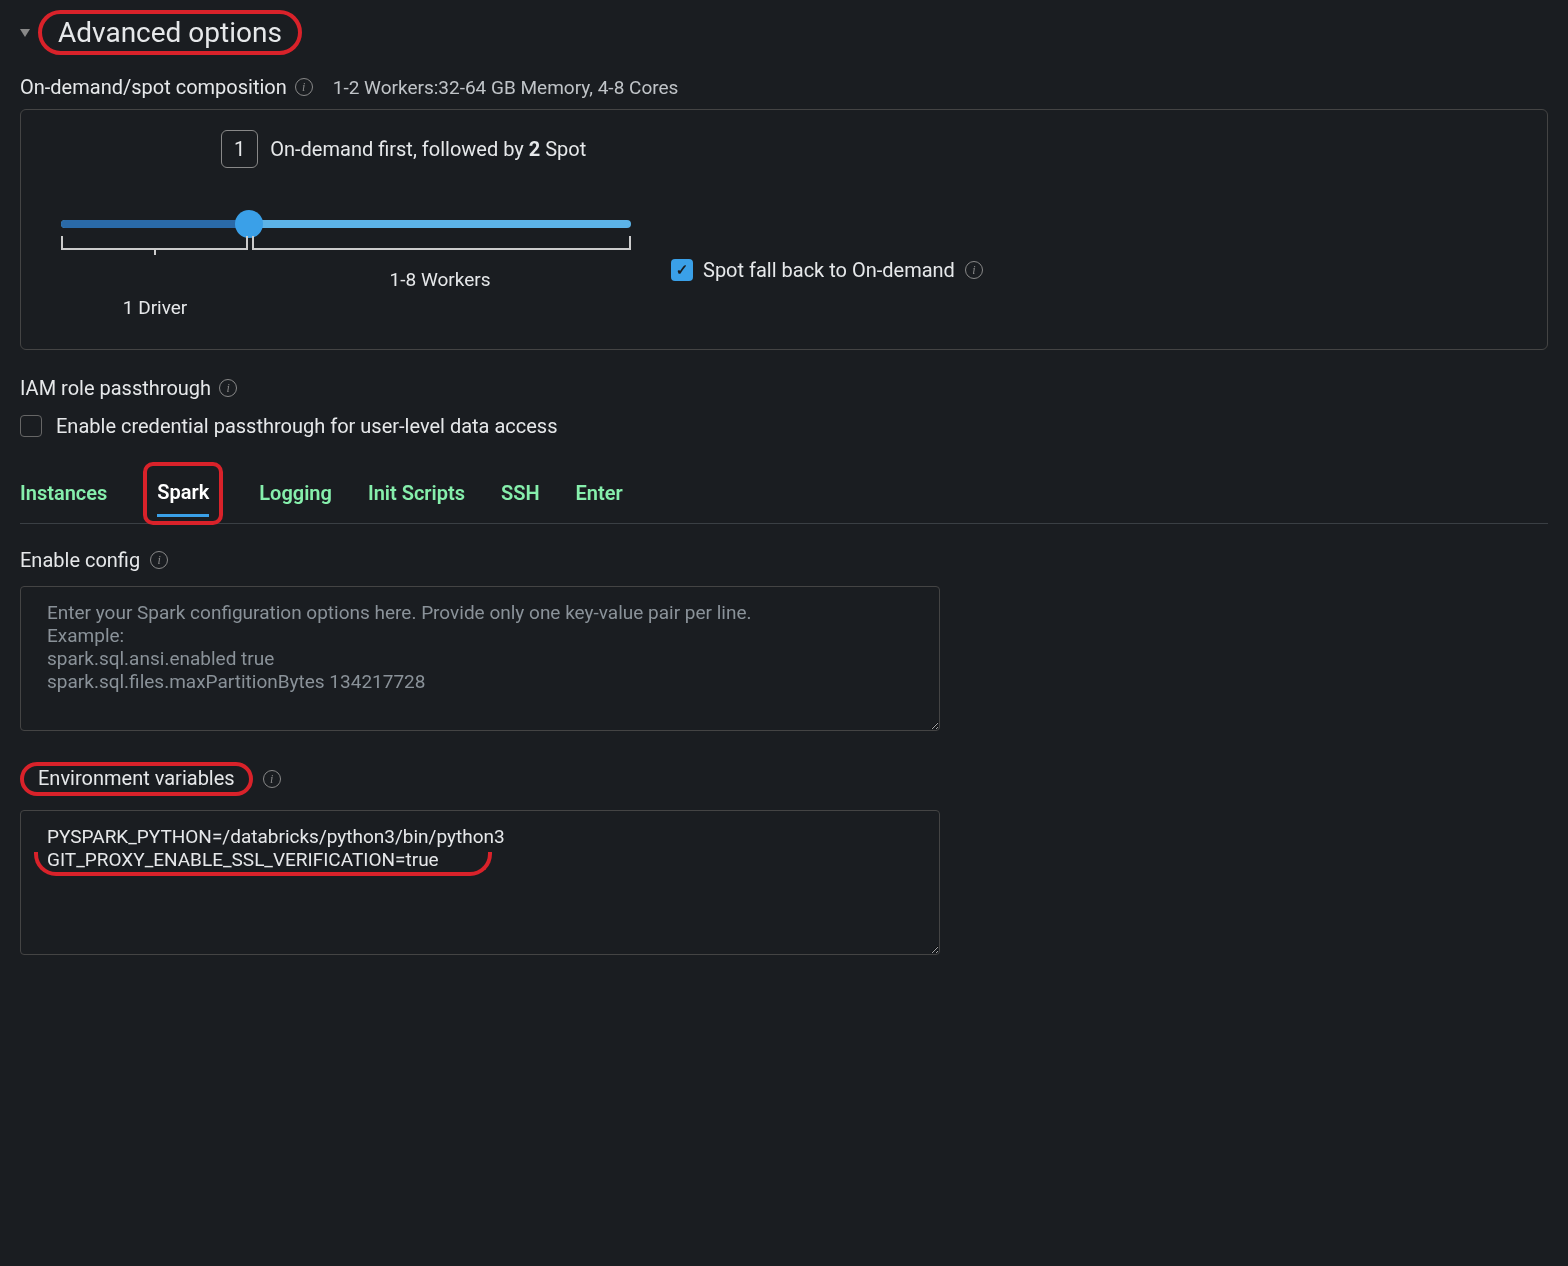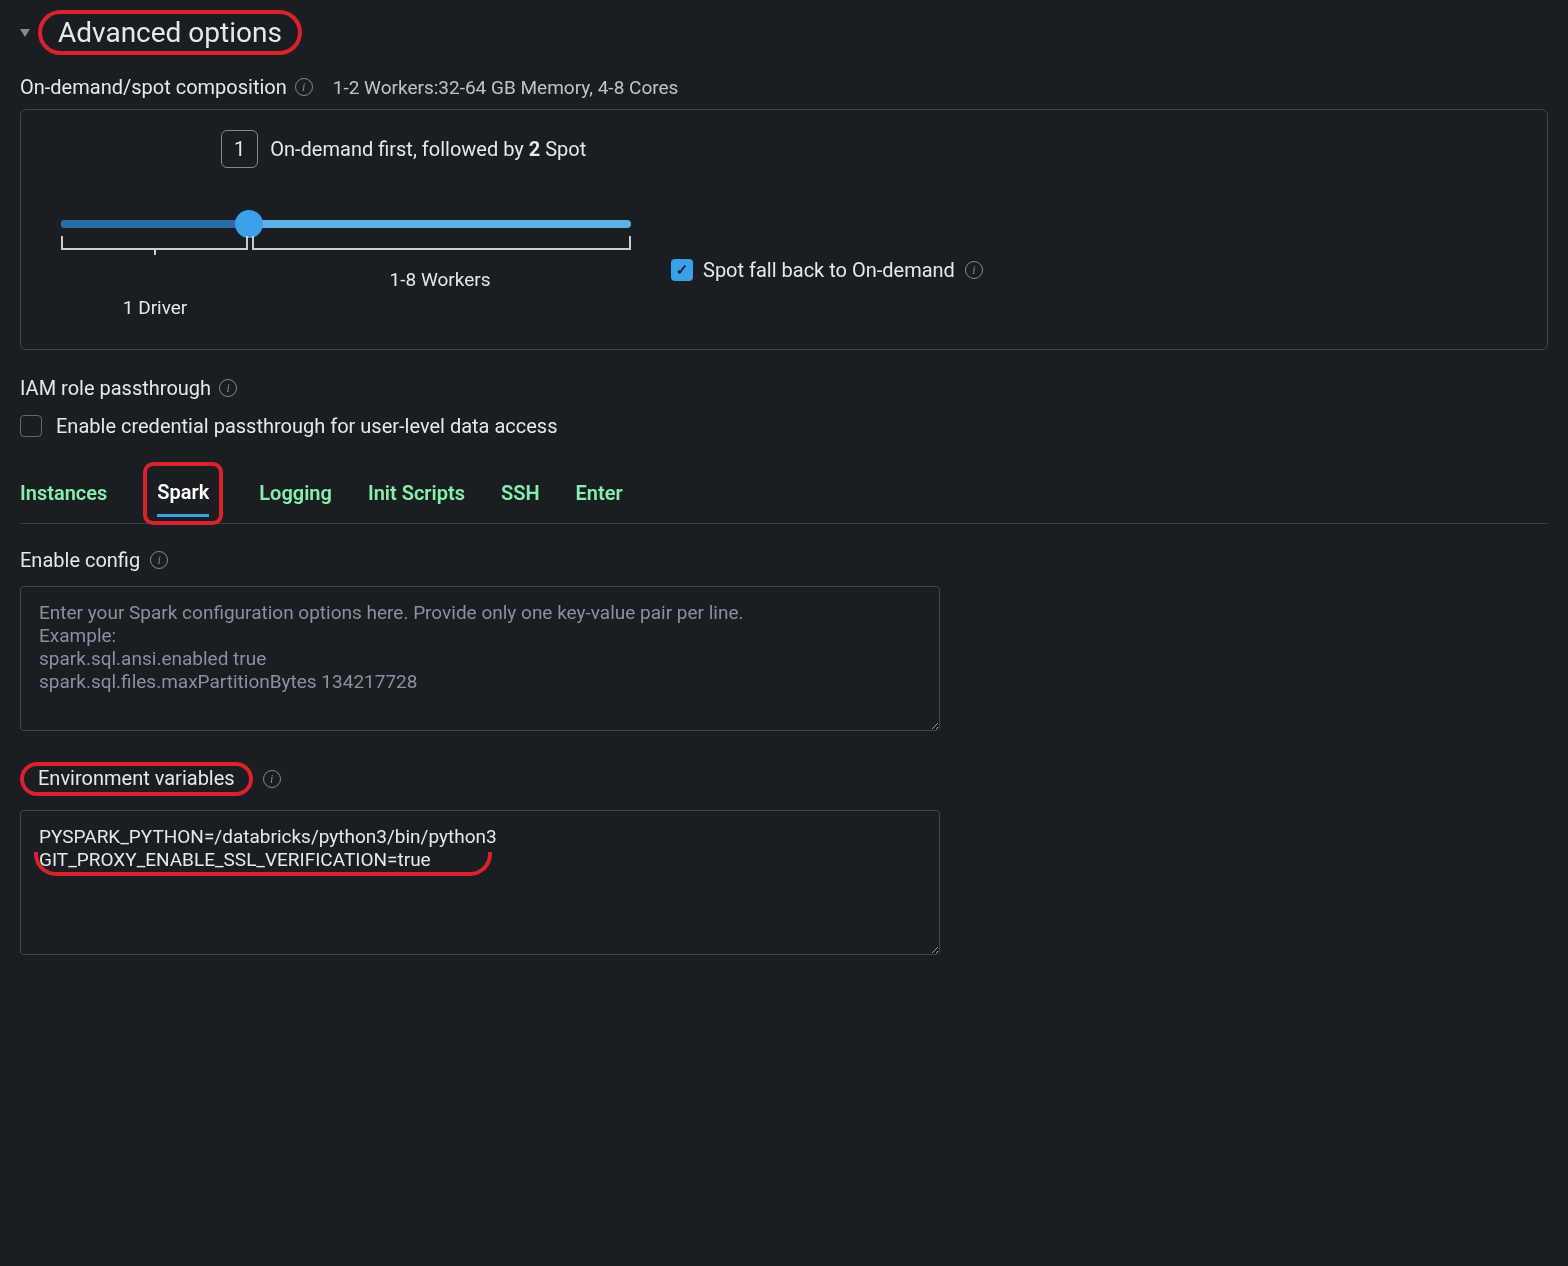--- a/index.html
+++ b/index.html
@@ -233,21 +233,21 @@
       gap: 10px;
       margin-bottom: 14px;
     }
     textarea {
       width: 920px;
       background: #1a1d21;
       border: 1px solid #444;
       color: #e6e8ea;
       font-family: inherit;
       font-size: 19px;
-      padding: 14px 18px;
+      padding: 14px 26px;
       border-radius: 4px;
       resize: both;
     }
     textarea::placeholder { color: #8a9299; }
     .env-label-wrap {
       display: flex;
       align-items: center;
       gap: 10px;
       margin-bottom: 14px;
     }

